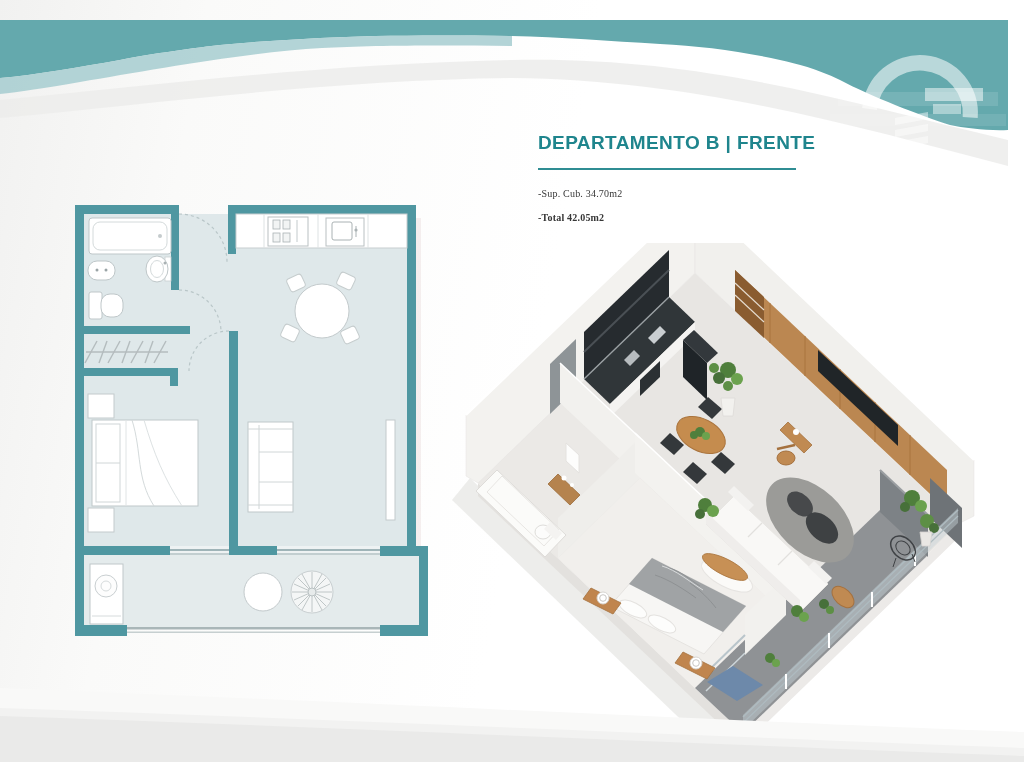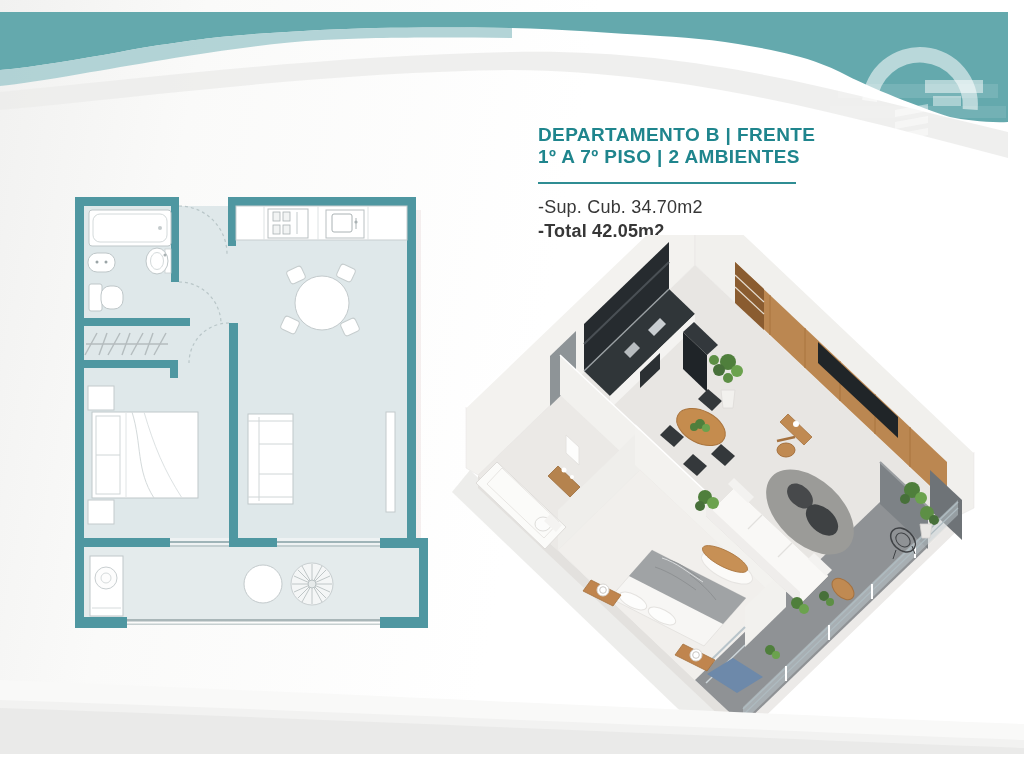--- a/index.html
+++ b/index.html
@@ -1,34 +1,34 @@
 <!DOCTYPE html>
 <html><head>
 <meta charset="utf-8">
 <style>
   html,body{margin:0;padding:0;}
   body{
     width:1024px;height:768px;overflow:hidden;position:relative;
     background:linear-gradient(100deg,#f1f1f0 0%,#fafaf9 18%,#ffffff 52%);
     font-family:"Liberation Sans", sans-serif;
   }
-  .page{position:absolute;inset:0;}
+  .page{position:absolute;inset:0;margin-top:8px;}
   svg{position:absolute;display:block;}
   #header-svg{left:0;top:0;}
   #plan-svg{left:60px;top:185px;}
   #iso-svg{left:450px;top:235px;}
   #footer-svg{left:0;top:648px;}
   .listing{position:absolute;left:538px;top:124px;width:300px;}
   .listing h1{
     margin:0;font-size:19px;line-height:22px;font-weight:bold;
     color:#1f858d;letter-spacing:.4px;
   }
   .listing .divider{width:258px;height:2px;background:#2f8d93;margin:14px 0 12px 0;}
   .listing ul{list-style:none;margin:0;padding:0;}
-  .listing li{font-size:18px;line-height:23.5px;color:#373737;letter-spacing:.2px;}
+  .listing li{font-size:10px;line-height:23.5px;color:#373737;letter-spacing:.2px;font-family:Liberation Serif, serif;}
   .listing li.bold{font-weight:bold;}
 </style>
 </head>
 <body>
 
 <div class="page">
 
   <svg id="header-svg" width="1024" height="200" viewBox="0 0 1024 200">
 
     <path d="M0,92 C150,78 320,56 512,52 C700,48 840,92 1008,132 L1008,158 C860,120 700,72 512,70 C330,72 150,96 0,110 Z" fill="#ececeb" opacity="0.85"></path>
@@ -52,21 +52,20 @@
         <polygon points="-25,66 8,60 8,67 -25,73"></polygon>
         <polygon points="-25,78 8,72 8,79 -25,85"></polygon>
       </g>
       <rect x="-82" y="-20" width="160" height="14" fill="#ffffff" opacity="0.12"></rect>
       <rect x="-90" y="2" width="176" height="12" fill="#ffffff" opacity="0.10"></rect>
     </g>
   </svg>
 
   <section class="listing">
     <h1>DEPARTAMENTO B | FRENTE</h1>
-    <h1>1º A 7º PISO | 2 AMBIENTES</h1>
     <div class="divider"></div>
     <ul>
       <li>-Sup. Cub. 34.70m2</li>
       <li class="bold">-Total 42.05m2</li>
     </ul>
   </section>
 
   <svg id="plan-svg" width="380" height="455" viewBox="60 185 380 455">
 
     <g>

